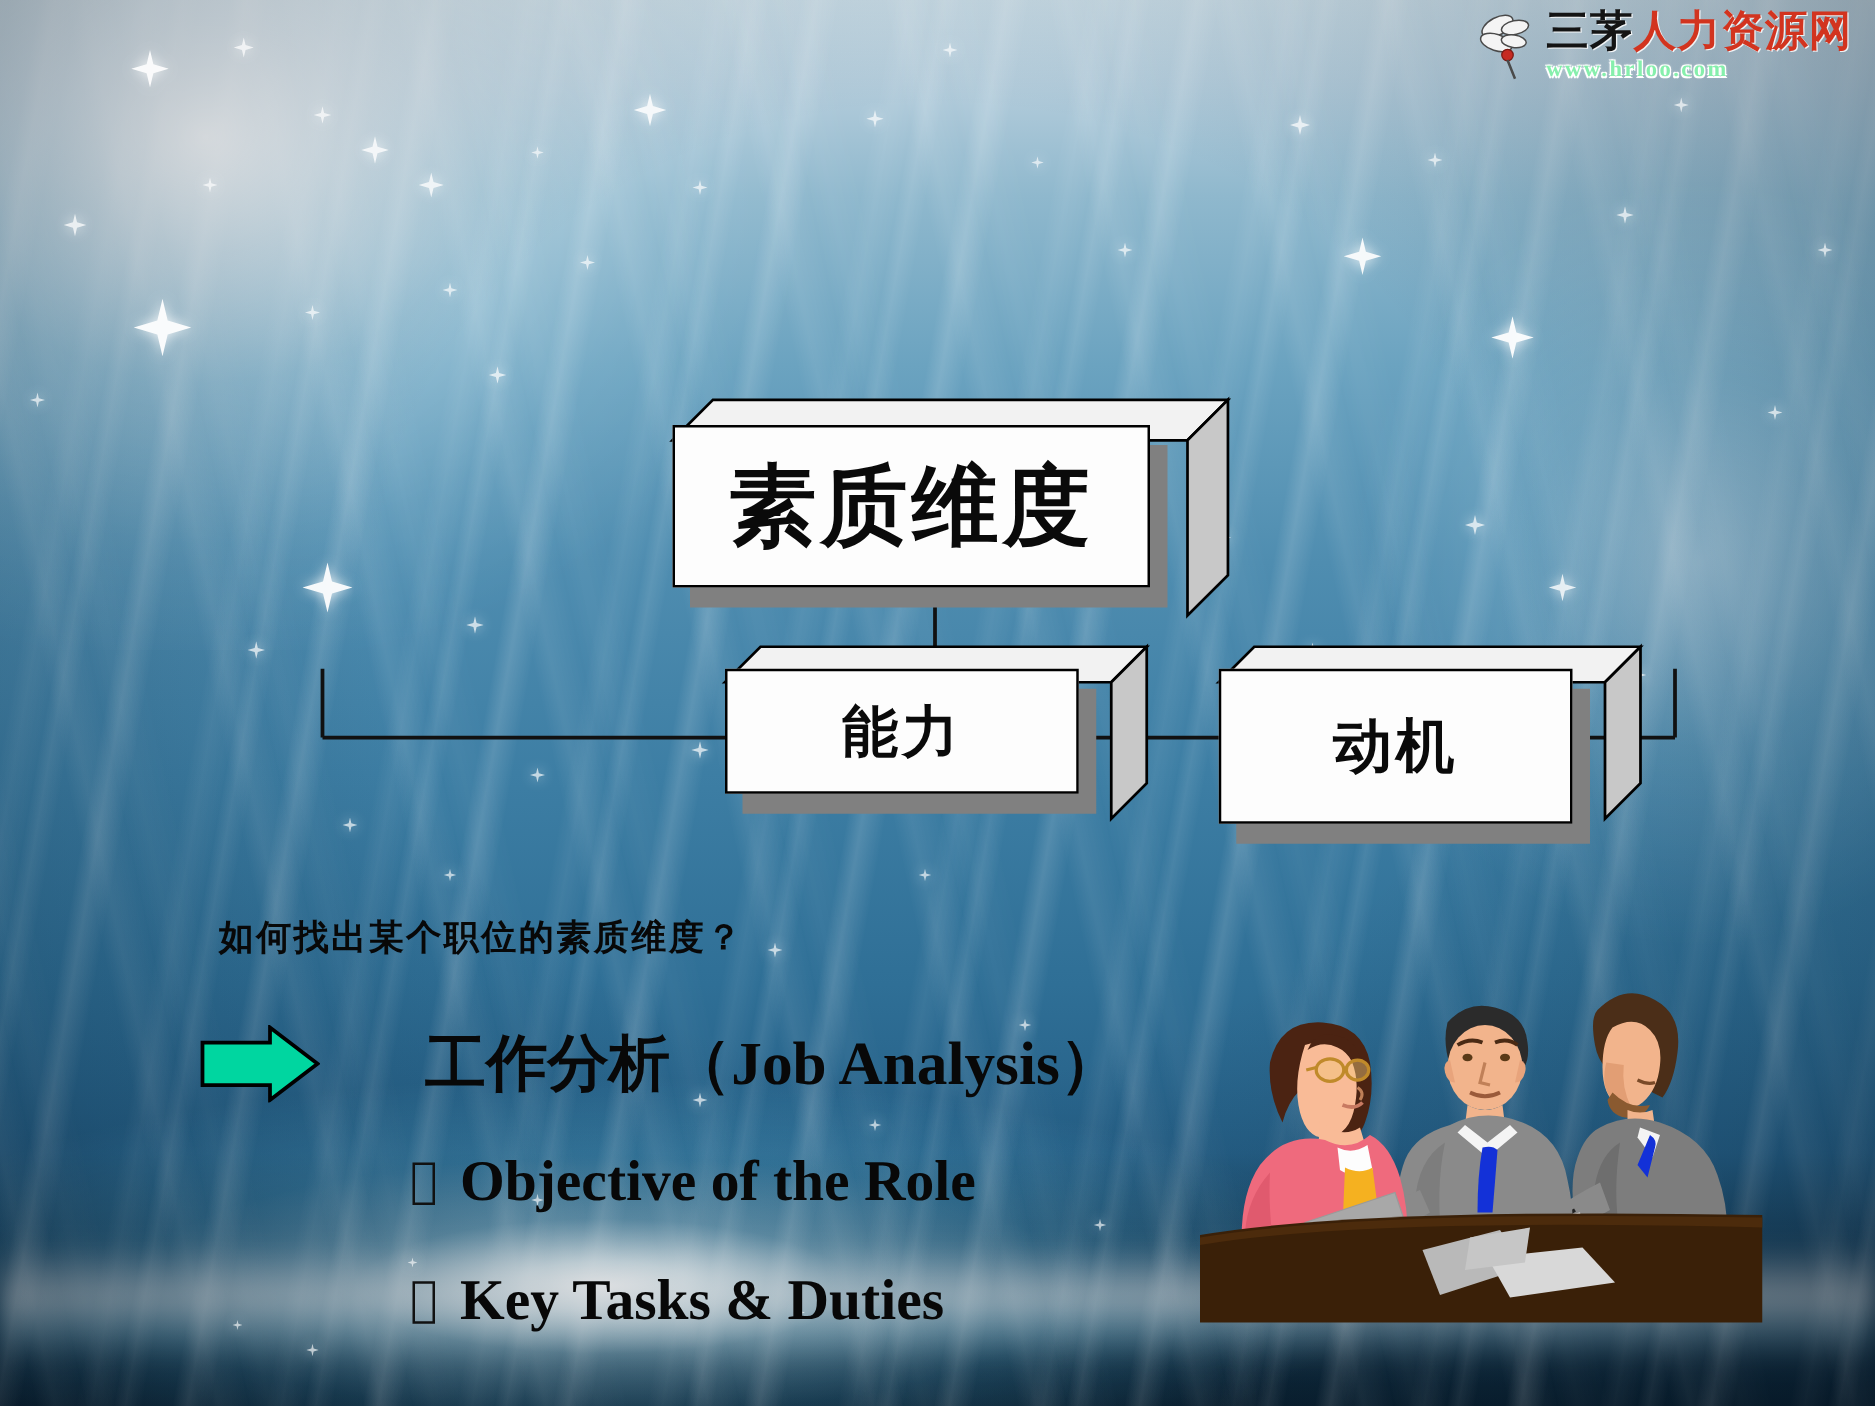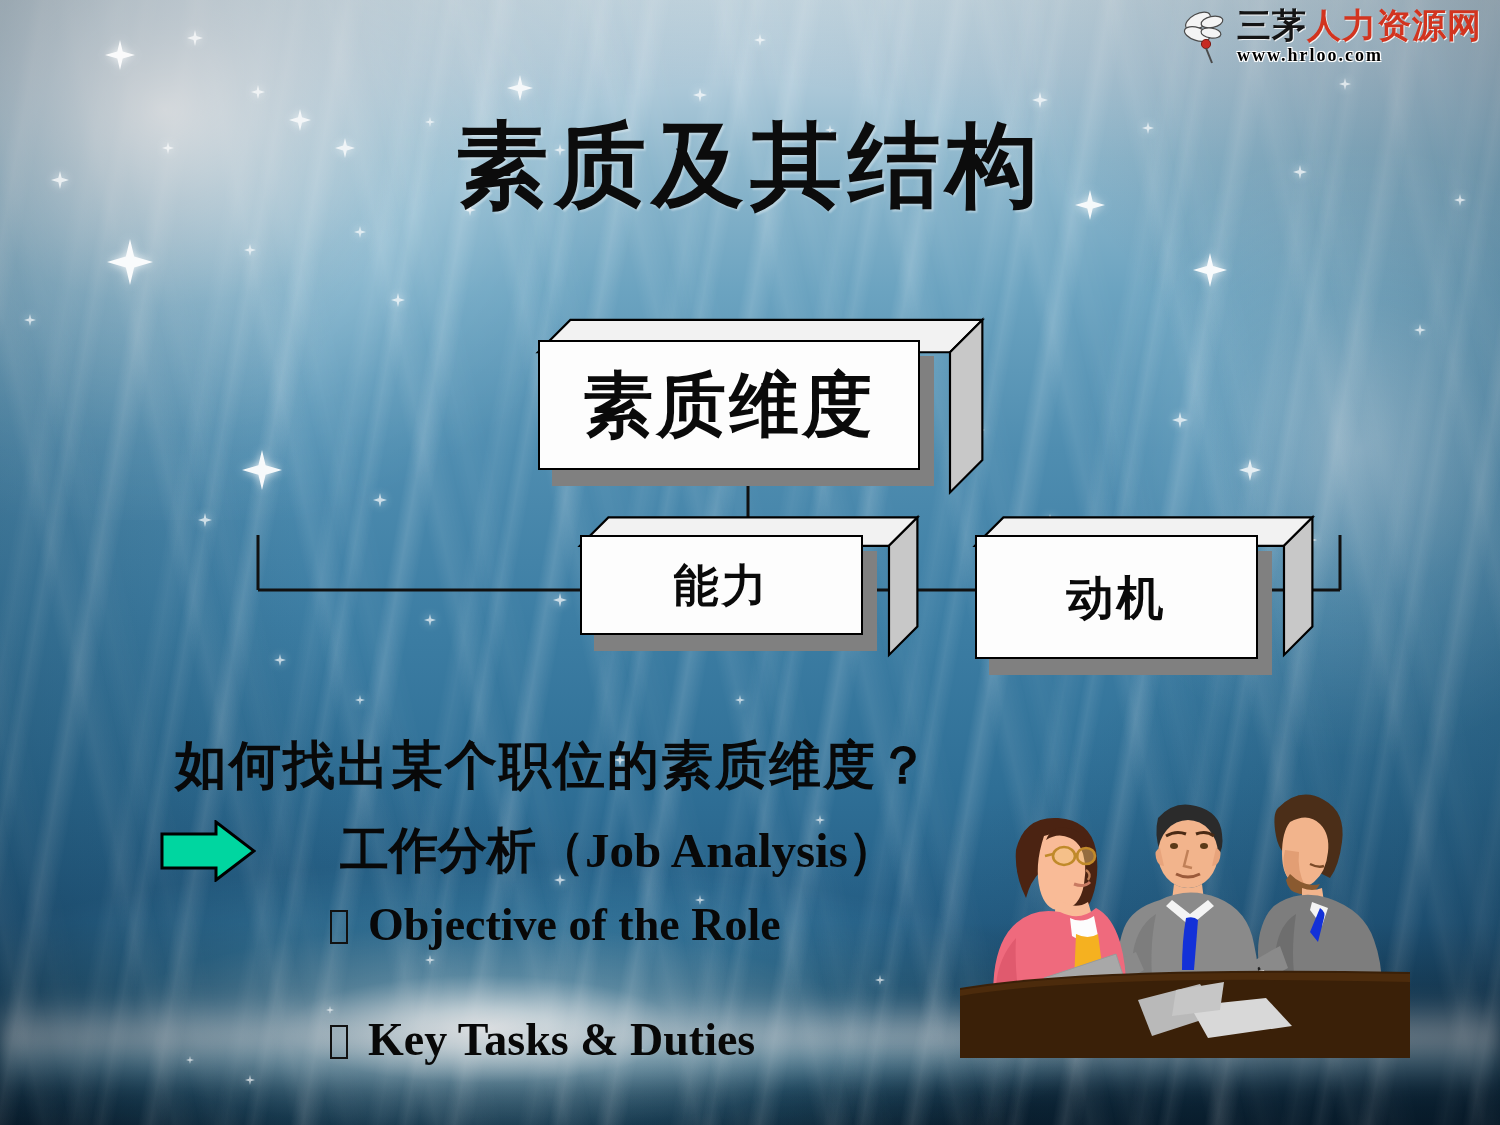--- a/index.html
+++ b/index.html
@@ -118,21 +118,21 @@
   .logo-mark{width:52px;height:56px;flex:none;}
   .logo-text{display:flex;flex-direction:column;line-height:1;}
   .logo-cn{
     font-size:34px;font-weight:bold;letter-spacing:1px;
     white-space:nowrap;
     font-family:"DejaVu Sans","Liberation Sans",sans-serif;
   }
   .logo-cn .b{color:#141414;text-shadow:1px 1px 0 rgba(255,255,255,.85);}
   .logo-cn .r{color:#d2341f;text-shadow:1px 1px 0 rgba(255,255,255,.85);}
   .logo-url{
-    font-size:18px;font-weight:bold;color:#000000;letter-spacing:2px;
+    font-size:18px;font-weight:bold;color:#86efac;letter-spacing:2px;
     margin-top:4px;
     text-shadow:
       -1px -1px 0 #fff, 1px -1px 0 #fff, -1px 1px 0 #fff, 1px 1px 0 #fff,
       0 0 3px #fff;
     font-family:"Liberation Serif",serif;
   }
 
   
   .title{
     position:absolute;left:0;right:0;top:104px;
@@ -173,21 +173,21 @@
     font-family:"DejaVu Sans","Liberation Sans",sans-serif;
     font-weight:bold;color:#0a0a0a;
     white-space:nowrap;
     line-height:1;
   }
 
   
   .q-line{
     position:absolute;left:175px;top:731px;
     font-family:"DejaVu Sans","Liberation Sans",sans-serif;
-    font-weight:bold;font-size:52px;letter-spacing:2px;
+    font-weight:bold;font-size:28px;letter-spacing:2px;
     color:#080808;white-space:nowrap;
   }
   .ja-row{
     position:absolute;left:160px;top:818px;
     display:flex;align-items:center;
   }
   .arrow{width:96px;height:62px;flex:none;}
   .ja-text{
     margin-left:84px;
     font-family:"Liberation Serif","DejaVu Serif",serif;
@@ -199,21 +199,21 @@
     font-family:"Liberation Serif","DejaVu Serif",serif;
     font-weight:bold;font-size:46px;color:#080808;white-space:nowrap;
   }
   .bullet-line .mk{
     display:inline-block;
     width:18px;height:34px;
     border:2px solid #111;
     vertical-align:-4px;
     margin-right:20px;
   }
-  .b1{left:330px;top:898px;}
+  .b1{left:330px;top:918px;}
   .b2{left:330px;top:1013px;}
 
   
   .illus{position:absolute;left:960px;top:778px;width:450px;height:290px;}
 </style>
 </head>
 <body>
 
 <div class="slide">
 
@@ -506,21 +506,20 @@
       <path d="M25 40 L31 55" stroke="#4a4a4a" stroke-width="2" fill="none"></path>
     </svg>
     <div class="logo-text">
       <div class="logo-cn">
         <span class="b">三茅</span><span class="r">人力资源网</span>
       </div>
       <div class="logo-url">www.hrloo.com</div>
     </div>
   </div>
 
-  <div class="title">素质及其结构</div>
 
   <div class="chart">
 
     <svg class="connector" viewBox="0 0 1500 360">
       <g stroke="#111" stroke-width="3" fill="none">
         <path d="M748 185 L748 290"></path>
         <path d="M258 290 L1340 290"></path>
         <path d="M258 290 L258 235"></path>
         <path d="M748 290 L748 235"></path>
         <path d="M1340 290 L1340 235"></path>

